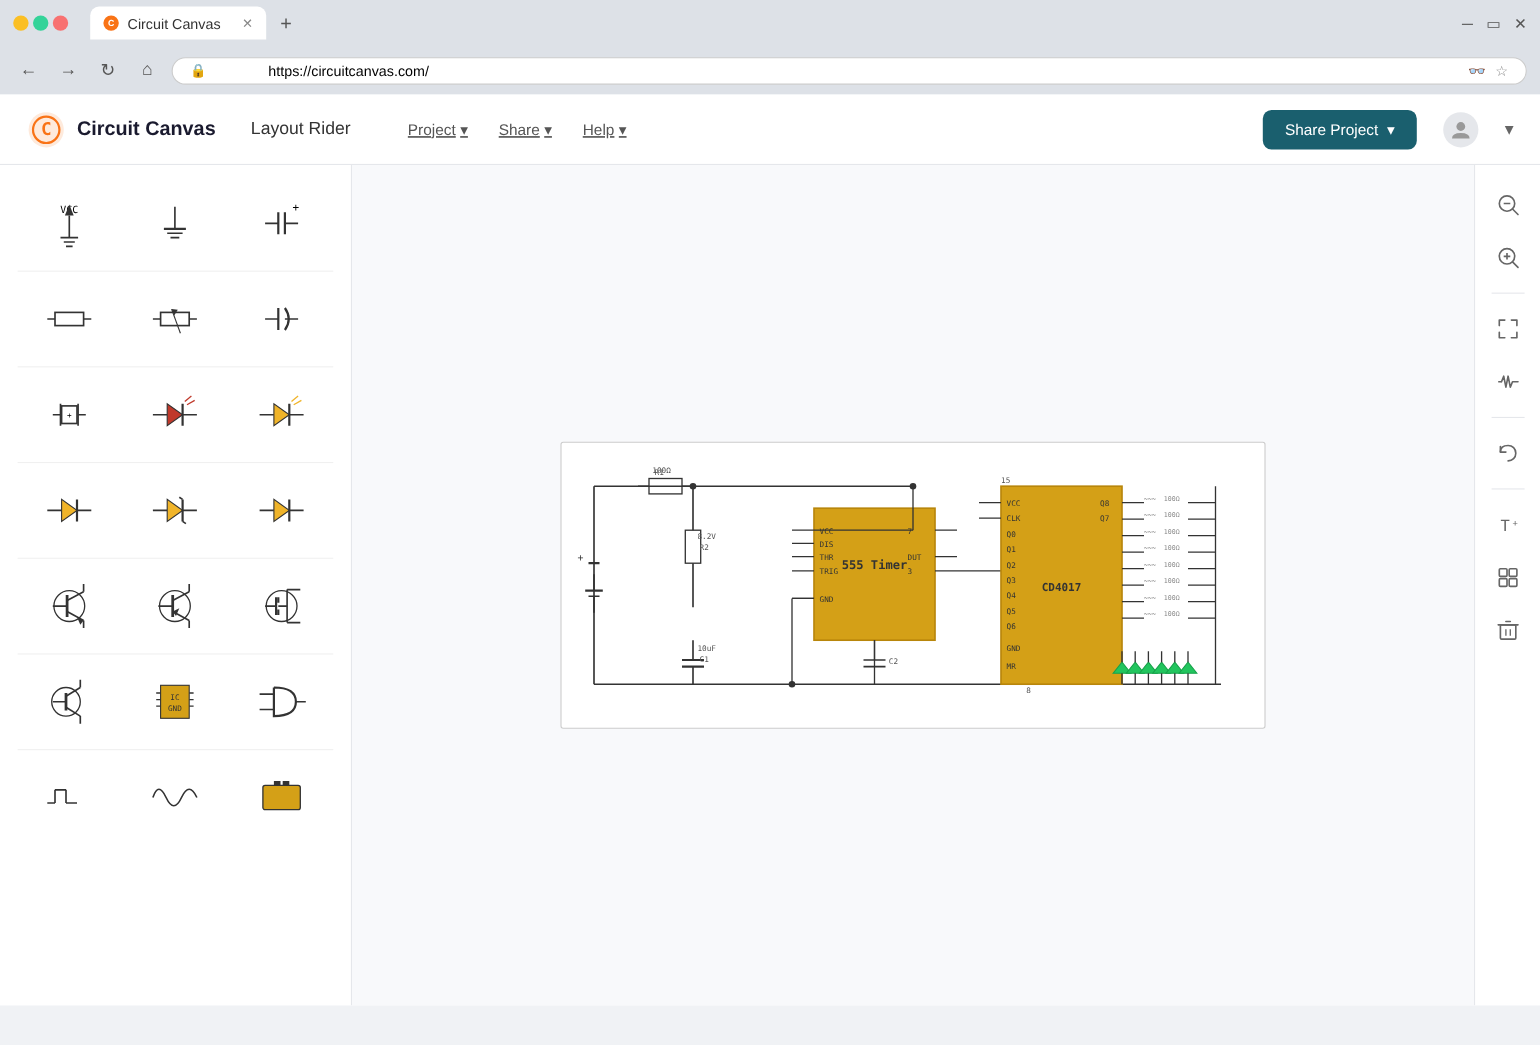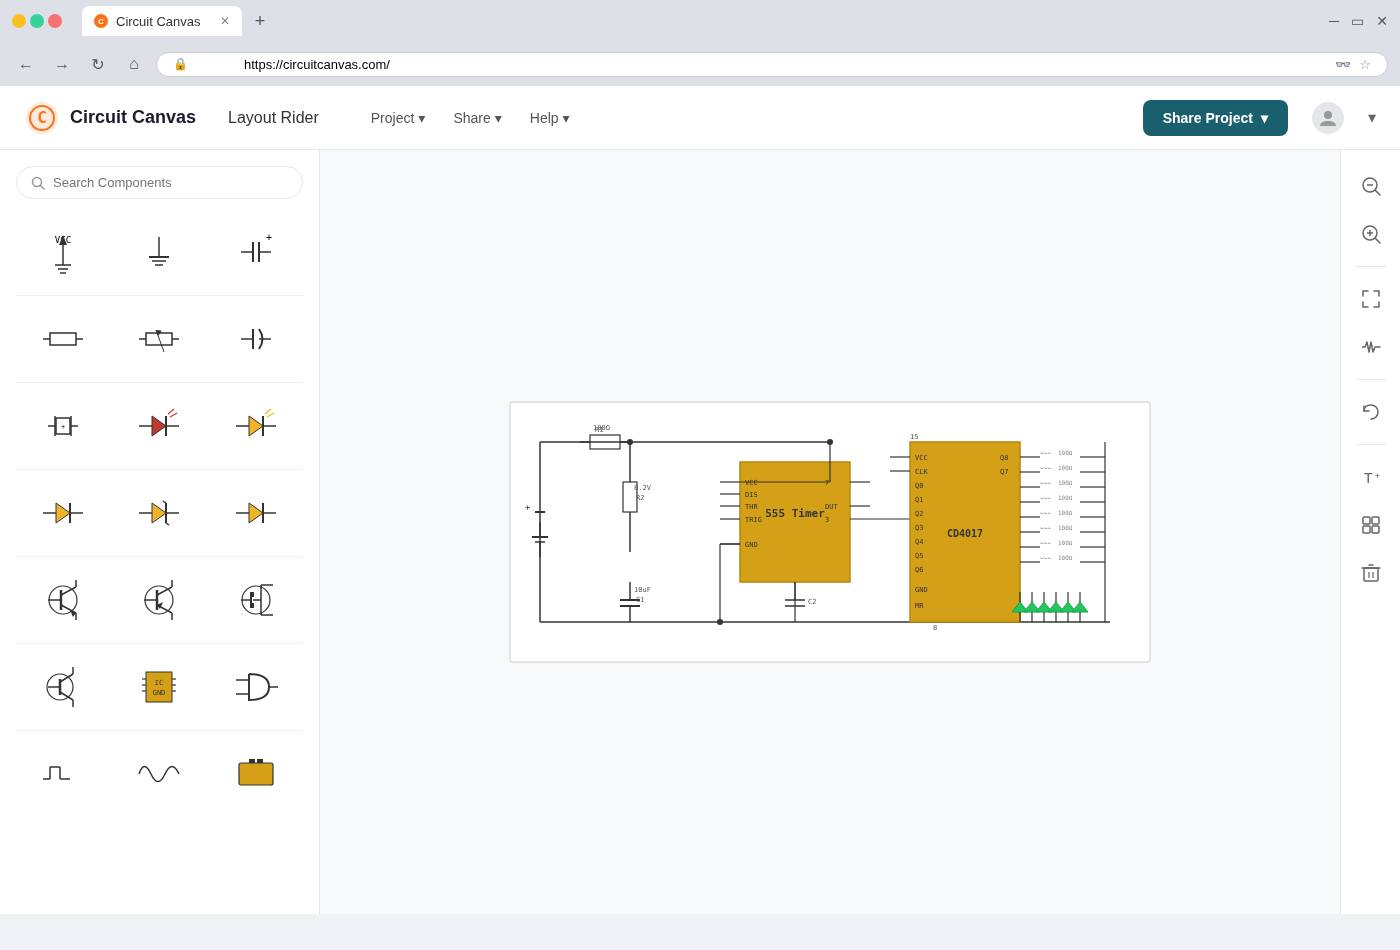--- a/index.html
+++ b/index.html
@@ -25,24 +25,24 @@
 
     
     .app-content { background: white; height: calc(950px - 122px); display: flex; flex-direction: column; }
 
     
     .app-header { display: flex; align-items: center; padding: 0 24px; height: 64px; border-bottom: 1px solid #e5e7eb; background: white; gap: 24px; }
     .logo-area { display: flex; align-items: center; gap: 10px; }
     .logo-icon { width: 36px; height: 36px; }
     .logo-text { font-size: 18px; font-weight: 600; color: #1a1a2e; }
     .project-name { font-size: 16px; font-weight: 500; color: #333; margin-left: 8px; }
-    .header-nav { display: flex; gap: 4px; margin-left: 16px; }
+    .header-nav { display: flex; gap: 4px; margin-left: 16px; text-decoration: underline; }
     .header-nav-item { display: flex; align-items: center; gap: 4px; padding: 6px 12px; border-radius: 6px; font-size: 14px; color: #555; cursor: pointer; }
     .header-spacer { flex: 1; }
-    .share-btn { background: #1a5f6e; color: white; border: none; border-radius: 8px; padding: 10px 20px; font-size: 14px; font-weight: 700; cursor: pointer; display: flex; align-items: center; gap: 8px; }
+    .share-btn { background: #1a5f6e; color: white; border: none; border-radius: 8px; padding: 10px 20px; font-size: 14px; font-weight: 400; cursor: pointer; display: flex; align-items: center; gap: 8px; }
     .user-avatar { width: 32px; height: 32px; border-radius: 50%; background: #e5e7eb; display: flex; align-items: center; justify-content: center; cursor: pointer; }
 
     
     .main-area { display: flex; flex: 1; overflow: hidden; }
 
     
     .sidebar { width: 320px; border-right: 1px solid #e5e7eb; background: white; display: flex; flex-direction: column; padding: 16px; overflow-y: auto; }
     .search-box { display: flex; align-items: center; gap: 8px; border: 1px solid #e5e7eb; border-radius: 20px; padding: 8px 14px; margin-bottom: 16px; }
     .search-box input { border: none; outline: none; font-size: 13px; color: #666; flex: 1; background: transparent; }
     .components-grid { display: grid; grid-template-columns: repeat(3, 1fr); gap: 2px; }
@@ -153,27 +153,20 @@
         <circle cx="10" cy="7" r="4" fill="#999"></circle>
         <path d="M2 18 Q2 13 10 13 Q18 13 18 18" fill="#999"></path>
       </svg>
     </div>
     <span style="color:#666; cursor:pointer;">▾</span>
   </div>
 
   <div class="main-area">
 
     <div class="sidebar">
-      <div class="search-box">
-        <svg width="14" height="14" viewBox="0 0 14 14">
-          <circle cx="6" cy="6" r="4.5" fill="none" stroke="#999" stroke-width="1.5"></circle>
-          <line x1="9.5" y1="9.5" x2="13" y2="13" stroke="#999" stroke-width="1.5" stroke-linecap="round"></line>
-        </svg>
-        <input type="text" placeholder="Search Components" style="">
-      </div>
 
       <div class="components-grid">
 
         <div class="component-cell">
           <svg width="50" height="50" viewBox="0 0 50 50">
             <text x="25" y="16" text-anchor="middle" font-size="9" font-family="monospace">VCC</text>
             <line x1="25" y1="18" x2="25" y2="38" stroke="#333" stroke-width="1.5"></line>
             <line x1="17" y1="38" x2="33" y2="38" stroke="#333" stroke-width="1.5"></line>
             <line x1="20" y1="42" x2="30" y2="42" stroke="#333" stroke-width="1.5"></line>
             <line x1="22" y1="46" x2="28" y2="46" stroke="#333" stroke-width="1.5"></line>

